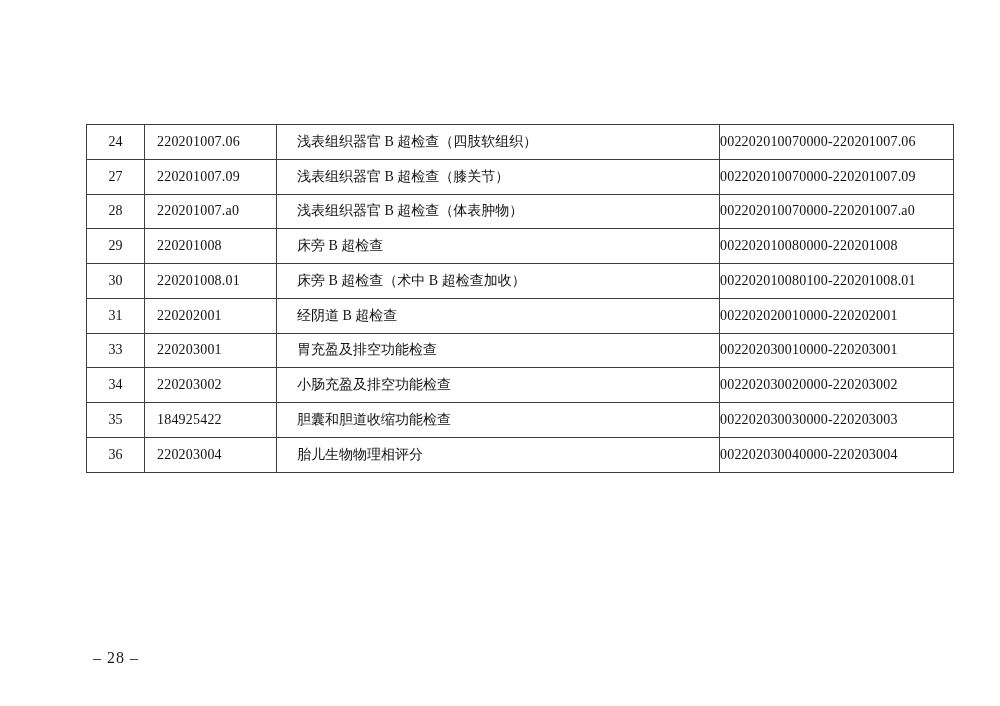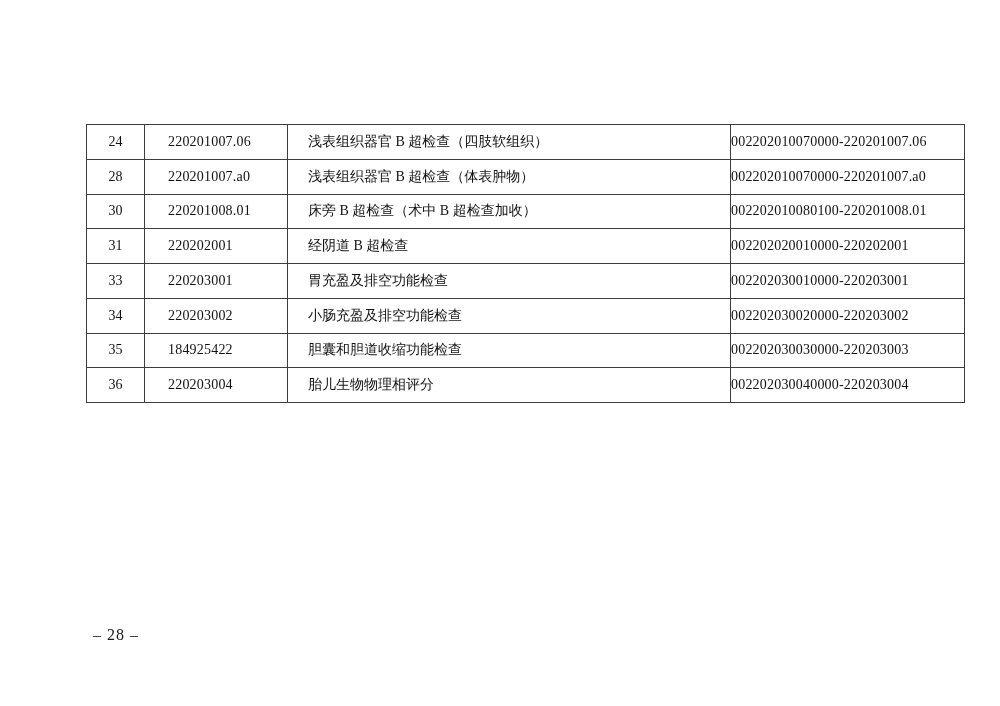--- a/index.html
+++ b/index.html
@@ -35,58 +35,70 @@
     white-space: nowrap;
     overflow: hidden;
     padding: 0;
   }
   .doc-table td.c1 {
     width: 57px;
     text-align: center;
   }
   .doc-table td.c2 {
     width: 119px;
-    padding-left: 23px;
+    padding-left: 12px;
     letter-spacing: 0.2px;
   }
   .doc-table td.c3 {
     width: 422px;
     padding-left: 20px;
   }
   .doc-table td.c4 {
     width: 233px;
     letter-spacing: 0.2px;
   }
   .page-number {
     position: absolute;
     left: 93px;
-    top: 626px;
+    top: 649px;
     font-size: 16px;
     letter-spacing: 1px;
     color: #1a1a1a;
   }
 </style>
 </head>
 <body>
 
 <div class="page">
 
   <table class="doc-table">
     <tbody>
       <tr>
         <td class="c1">24</td>
         <td class="c2">220201007.06</td>
         <td class="c3">浅表组织器官 B 超检查（四肢软组织）</td>
         <td class="c4">002202010070000-220201007.06</td>
       </tr>
       <tr>
+        <td class="c1">27</td>
+        <td class="c2">220201007.09</td>
+        <td class="c3">浅表组织器官 B 超检查（膝关节）</td>
+        <td class="c4">002202010070000-220201007.09</td>
+      </tr>
+      <tr>
         <td class="c1">28</td>
         <td class="c2">220201007.a0</td>
         <td class="c3">浅表组织器官 B 超检查（体表肿物）</td>
         <td class="c4">002202010070000-220201007.a0</td>
+      </tr>
+      <tr>
+        <td class="c1">29</td>
+        <td class="c2">220201008</td>
+        <td class="c3">床旁 B 超检查</td>
+        <td class="c4">002202010080000-220201008</td>
       </tr>
       <tr>
         <td class="c1">30</td>
         <td class="c2">220201008.01</td>
         <td class="c3">床旁 B 超检查（术中 B 超检查加收）</td>
         <td class="c4">002202010080100-220201008.01</td>
       </tr>
       <tr>
         <td class="c1">31</td>
         <td class="c2">220202001</td>

